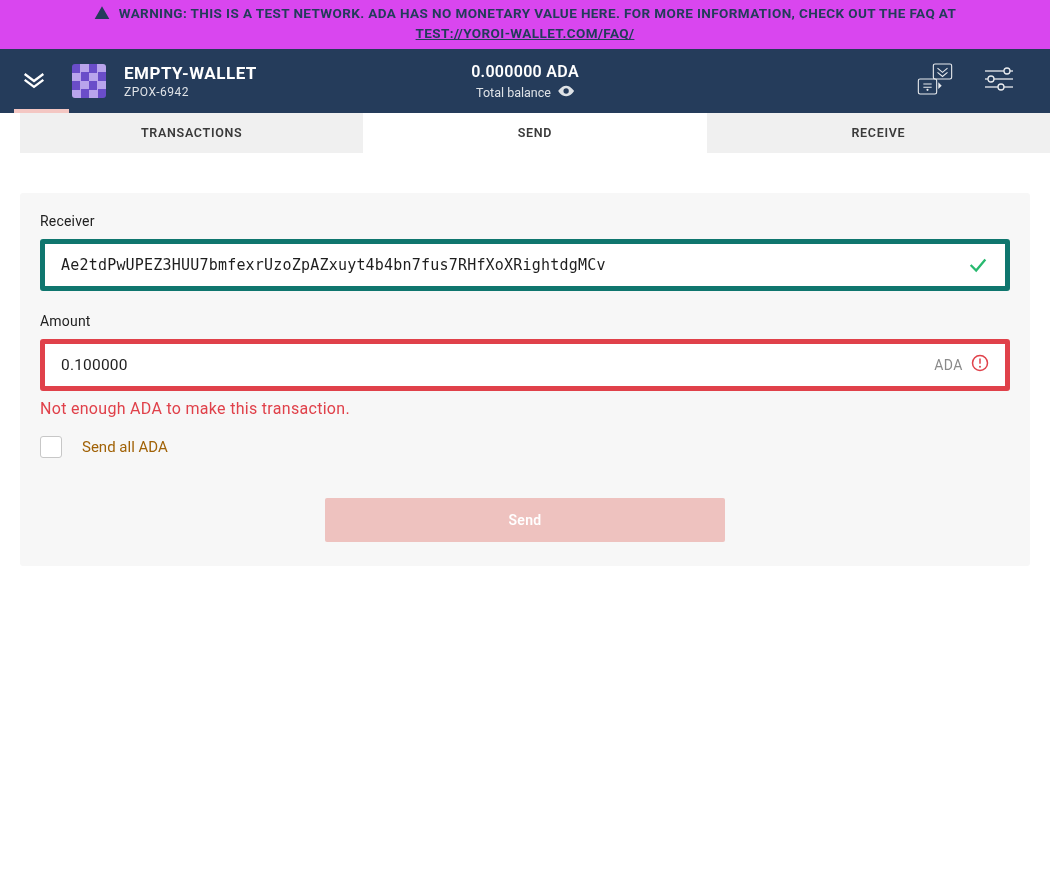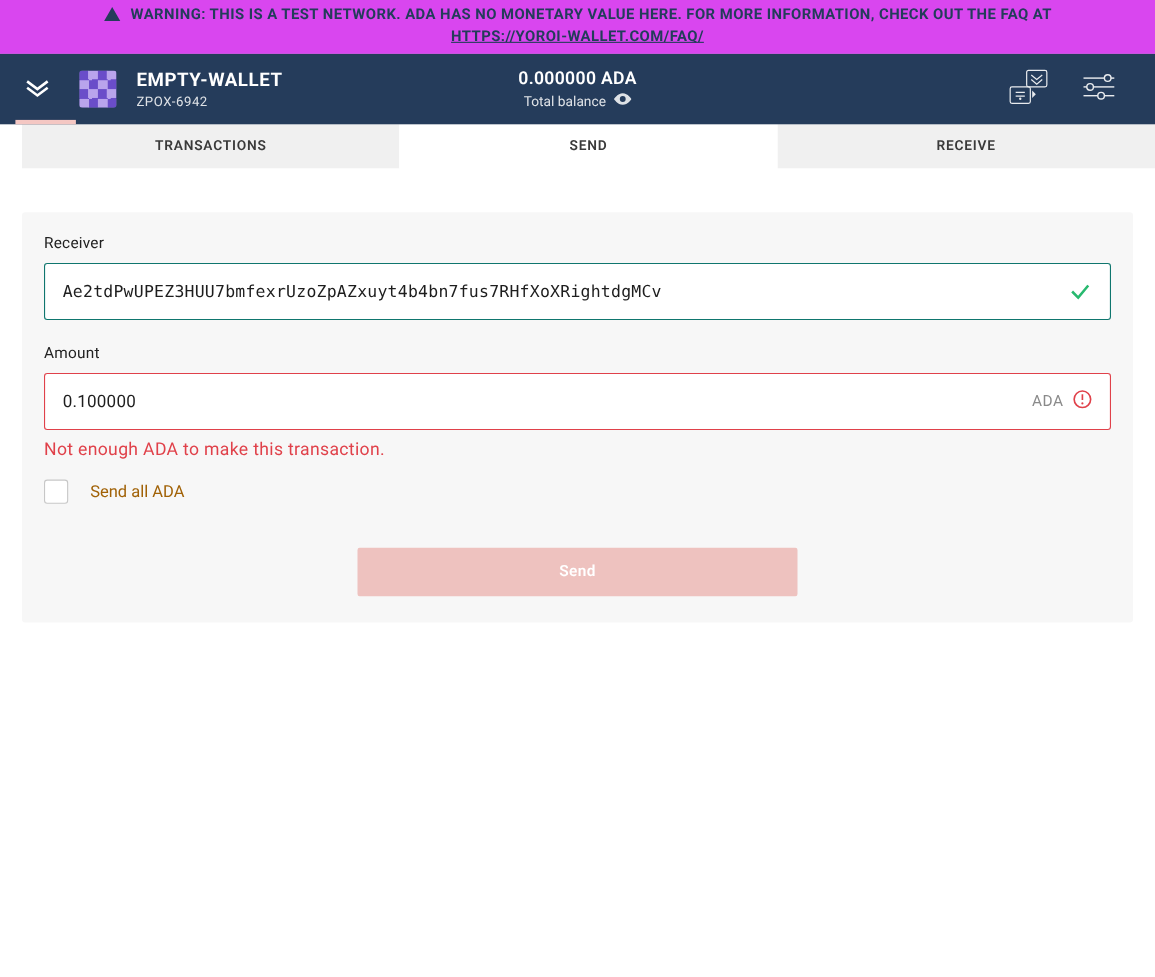--- a/index.html
+++ b/index.html
@@ -33,21 +33,21 @@
 
   
   .tabs { display: flex; height: 40px; margin-left: 20px; }
   .tab { flex: 1; display: flex; align-items: center; justify-content: center; font-size: 12.5px; font-weight: 600; letter-spacing: 0.7px; color: #3a3a3a; background: #f0f0f0; cursor: pointer; }
   .tab.active { background: #ffffff; }
 
   
   .content { padding: 40px 20px; }
   .card { background: #f7f7f7; border-radius: 3px; padding: 20px 20px 24px 20px; }
   .field-label { font-size: 14px; color: #222; margin-bottom: 10px; letter-spacing: 0.2px; }
-  .input-wrap { position: relative; border: 1px solid #0f766e; border-radius: 3px; background: #fff; height: 52px; display: flex; align-items: center; padding: 0 48px 0 16px; }
+  .input-wrap { position: relative; border: 5px solid #0f766e; border-radius: 3px; background: #fff; height: 52px; display: flex; align-items: center; padding: 0 48px 0 16px; }
   .input-wrap.error { border-color: #e0414a; }
   .input-text { font-family: ui-monospace, Menlo, Consolas, monospace; font-size: 15px; color: #1e1e1e; width: 100%; border: none; outline: none; background: transparent; letter-spacing: 0.2px; }
   .input-text.amount { font-family: inherit; font-size: 15.5px; letter-spacing: 0.2px; }
   .input-status { position: absolute; right: 16px; display: flex; align-items: center; gap: 8px; }
   .suffix-currency { font-size: 14px; color: #8a8a8a; letter-spacing: 0.5px; }
   .err-msg { color: #e0414a; font-size: 16px; margin-top: 8px; letter-spacing: 0.3px; }
   .gap { height: 22px; }
   .checkbox-row { display: flex; align-items: center; gap: 20px; margin-top: 18px; }
   .chk { width: 22px; height: 22px; border: 1px solid #c7c7c7; border-radius: 3px; background: #fff; cursor: pointer; }
   .chk-label { font-size: 15px; color: #a16207; }
@@ -58,21 +58,21 @@
 
 <div class="banner">
   <div class="banner-row">
     <span class="banner-icon">
       <svg width="16" height="16" viewBox="0 0 24 24">
           <path fill="#253c5b" d="M12 2 1 21h22L12 2zm1 14h-2v2h2v-2zm0-6h-2v5h2v-5z"></path>
         </svg>
     </span>
     <span>WARNING: THIS IS A TEST NETWORK. ADA HAS NO MONETARY VALUE HERE. FOR MORE INFORMATION, CHECK OUT THE FAQ AT</span>
   </div>
-  <span class="link">HTTPS://YOROI-WALLET.COM/FAQ/</span>
+  <span class="link">TEST://YOROI-WALLET.COM/FAQ/</span>
 </div>
 
 <div class="header">
   <div class="back">
     <svg width="28" height="28" viewBox="0 0 24 24">
         <path fill="none" stroke="#fff" stroke-width="2" d="M4 6 12 12 20 6 M4 11 12 17 20 11"></path>
       </svg>
     <div class="back-indicator"></div>
   </div>
   <div class="wallet-icon"></div>

